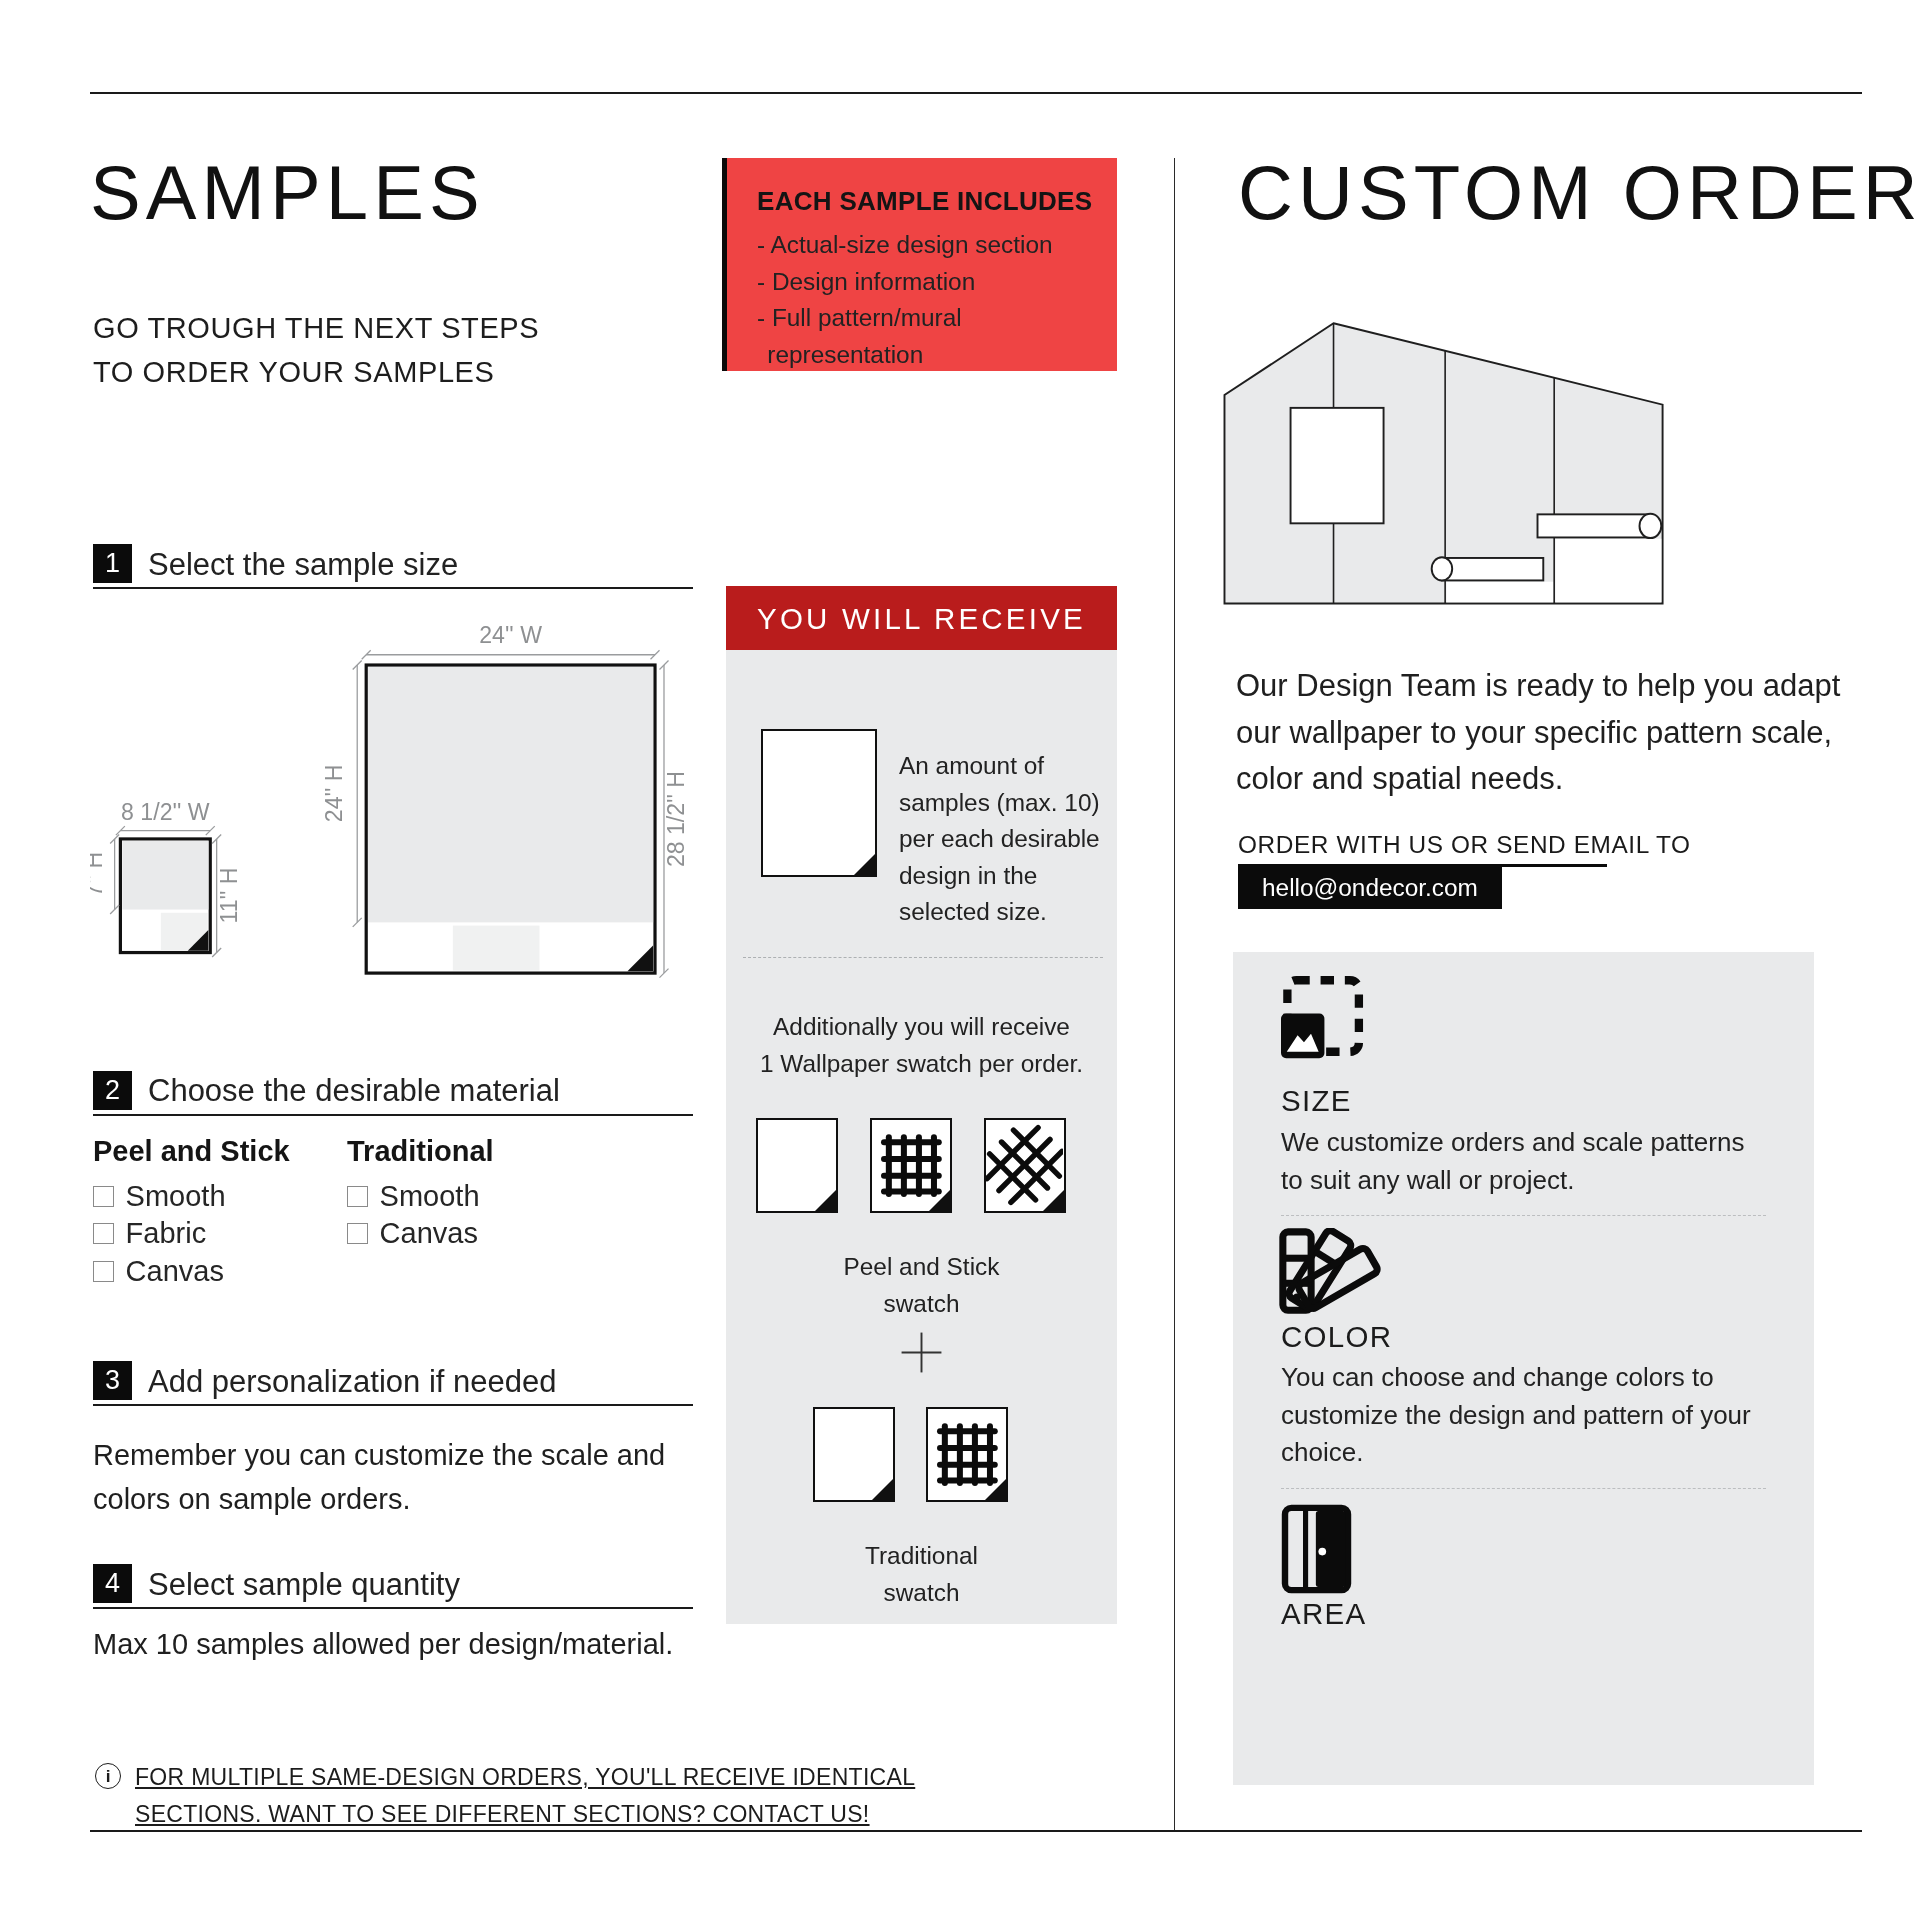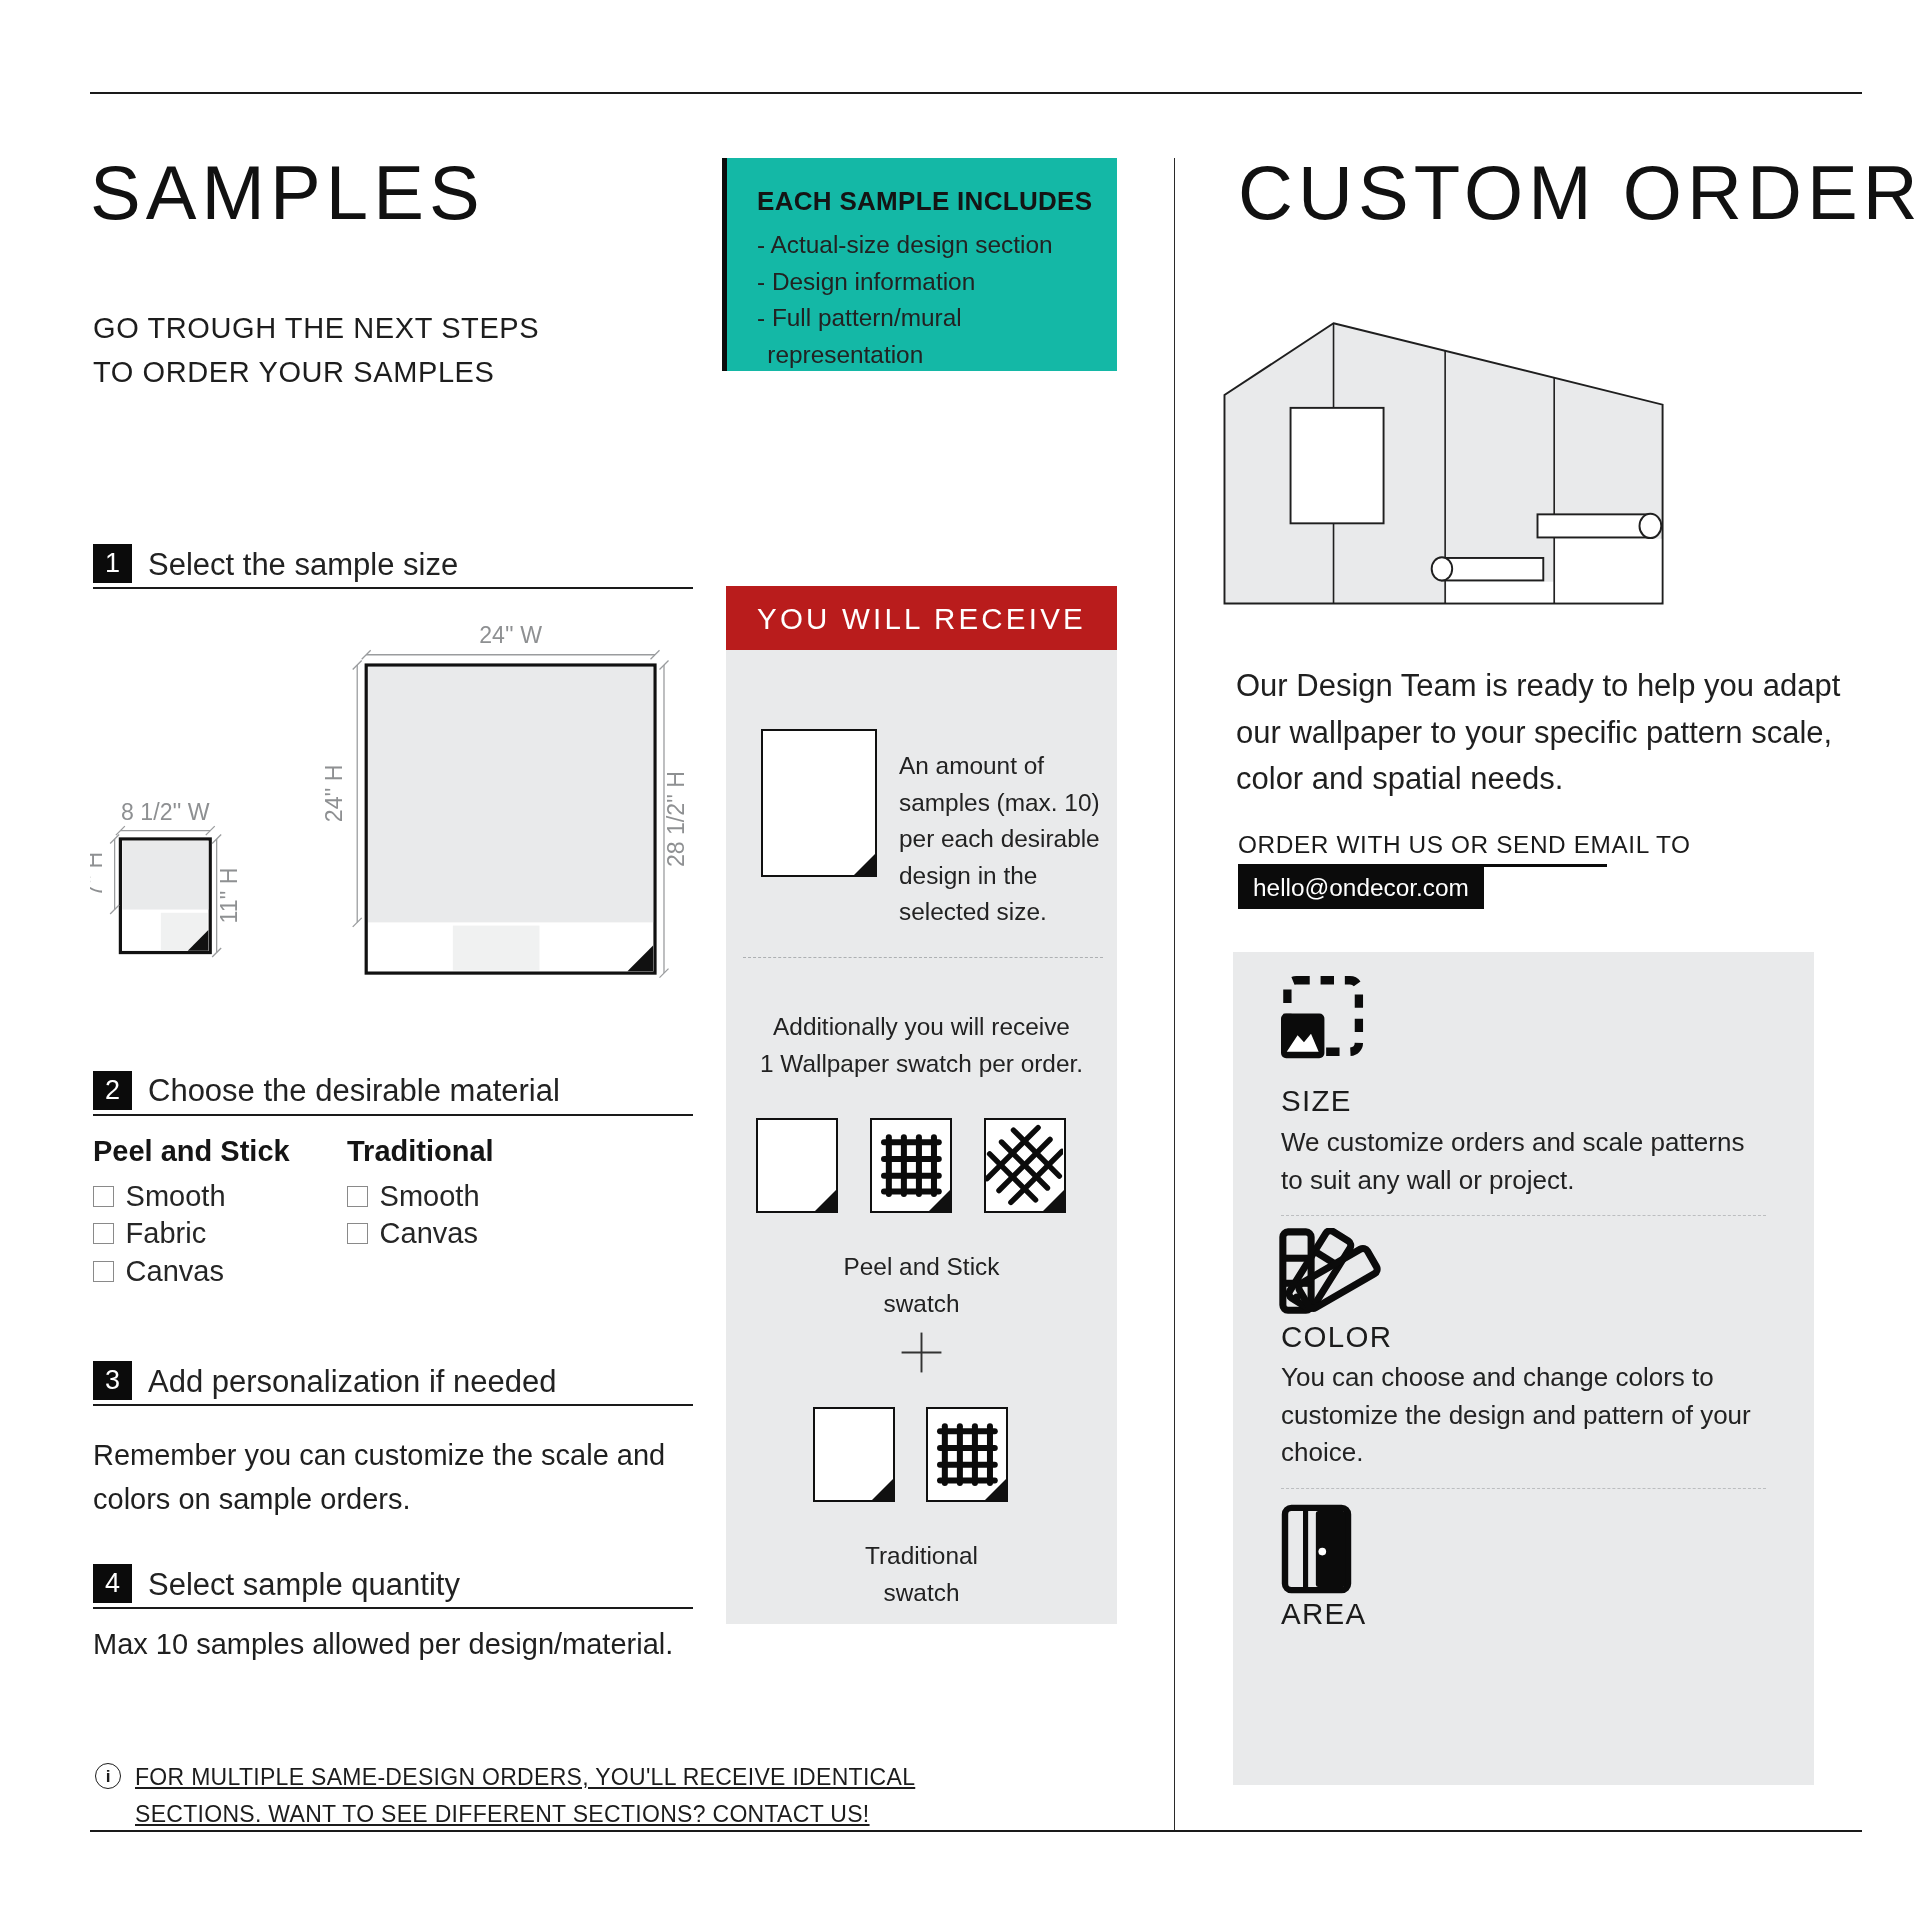--- a/index.html
+++ b/index.html
@@ -15,39 +15,39 @@
   .step-label{position:absolute;font-size:31px;color:#222;white-space:nowrap;}
   .step-rule{position:absolute;height:1.9px;background:#1a1a1a;width:600px;left:93px;}
   .mat-title{position:absolute;font-size:29px;font-weight:bold;color:#151515;white-space:nowrap;}
   .chk-row{position:absolute;font-size:29px;color:#262626;white-space:nowrap;display:flex;align-items:center;}
   .chk{display:inline-block;width:19px;height:19px;border:1.9px solid #8a8a8a;margin-right:11.6px;background:#fff;}
   .body-text{font-size:29px;line-height:1.5;color:#1f1f1f;}
   .footer-note{font-size:23px;line-height:1.6;letter-spacing:0.3px;color:#1c1c1c;}
   .info-circ{position:absolute;width:24.4px;height:24.4px;border:1.9px solid #1c1c1c;border-radius:50%;
     display:flex;align-items:center;justify-content:center;font-size:17.3px;font-weight:bold;color:#1c1c1c;}
   
-  .inc-box{position:absolute;left:727px;top:158px;width:390px;height:213px;background:#14b8a6;}
+  .inc-box{position:absolute;left:727px;top:158px;width:390px;height:213px;background:#ef4444;}
   .inc-bar{position:absolute;left:722px;top:158px;width:5.8px;height:213px;background:#0b0b0b;}
   .inc-title{position:absolute;left:30px;top:28px;font-size:26px;font-weight:600;letter-spacing:0.3px;color:#141414;}
   .inc-item{font-size:24.4px;line-height:1.5;color:#222;}
   .inc-item:last-child{margin-left:10.3px;}
   .receive-head{position:absolute;left:726px;top:586px;width:391px;height:65px;background:#b91c1c;color:#fff;
     display:flex;align-items:center;justify-content:center;font-size:29.5px;letter-spacing:3.2px;}
   .receive-body{position:absolute;left:726px;top:650px;width:391px;height:974px;background:#e9eaeb;}
   .page{position:absolute;background:#fff;border:2.6px solid #101010;box-sizing:border-box;}
   .fold{position:absolute;right:-0.6px;bottom:-0.6px;width:0;height:0;
     border-left:23px solid transparent;border-bottom:23px solid #101010;}
   .mid-text{font-size:24.4px;line-height:1.5;color:#222;}
   .dashed{position:absolute;border-top:1.3px dashed #adb0b2;}
   .center-txt{text-align:center;}
   
   .contact-label{font-size:24.4px;letter-spacing:0.6px;color:#1a1a1a;white-space:nowrap;}
   .contact-rule{position:absolute;left:1238px;top:864px;width:369px;height:2.6px;background:#0b0b0b;}
   .email-tag{position:absolute;left:1238px;top:867px;background:#0b0b0b;color:#fff;
-    font-size:24.4px;padding:7px 15px;white-space:nowrap;}
+    font-size:24.4px;padding:7px 24px;white-space:nowrap;}
   .gray-panel{position:absolute;left:1233px;top:952px;width:581px;height:833px;background:#e9eaeb;}
   .sec-label{position:absolute;font-size:29.5px;letter-spacing:1.3px;color:#1b1b1b;}
   .sec-text{position:absolute;font-size:26px;line-height:1.45;color:#222;width:487px;}
   .dim-label{fill:#8e9092;font-size:36px;font-family:"Liberation Sans",sans-serif;}
   svg{display:block;}
 </style>
 </head>
 <body>
 
 <div id="canvas">

